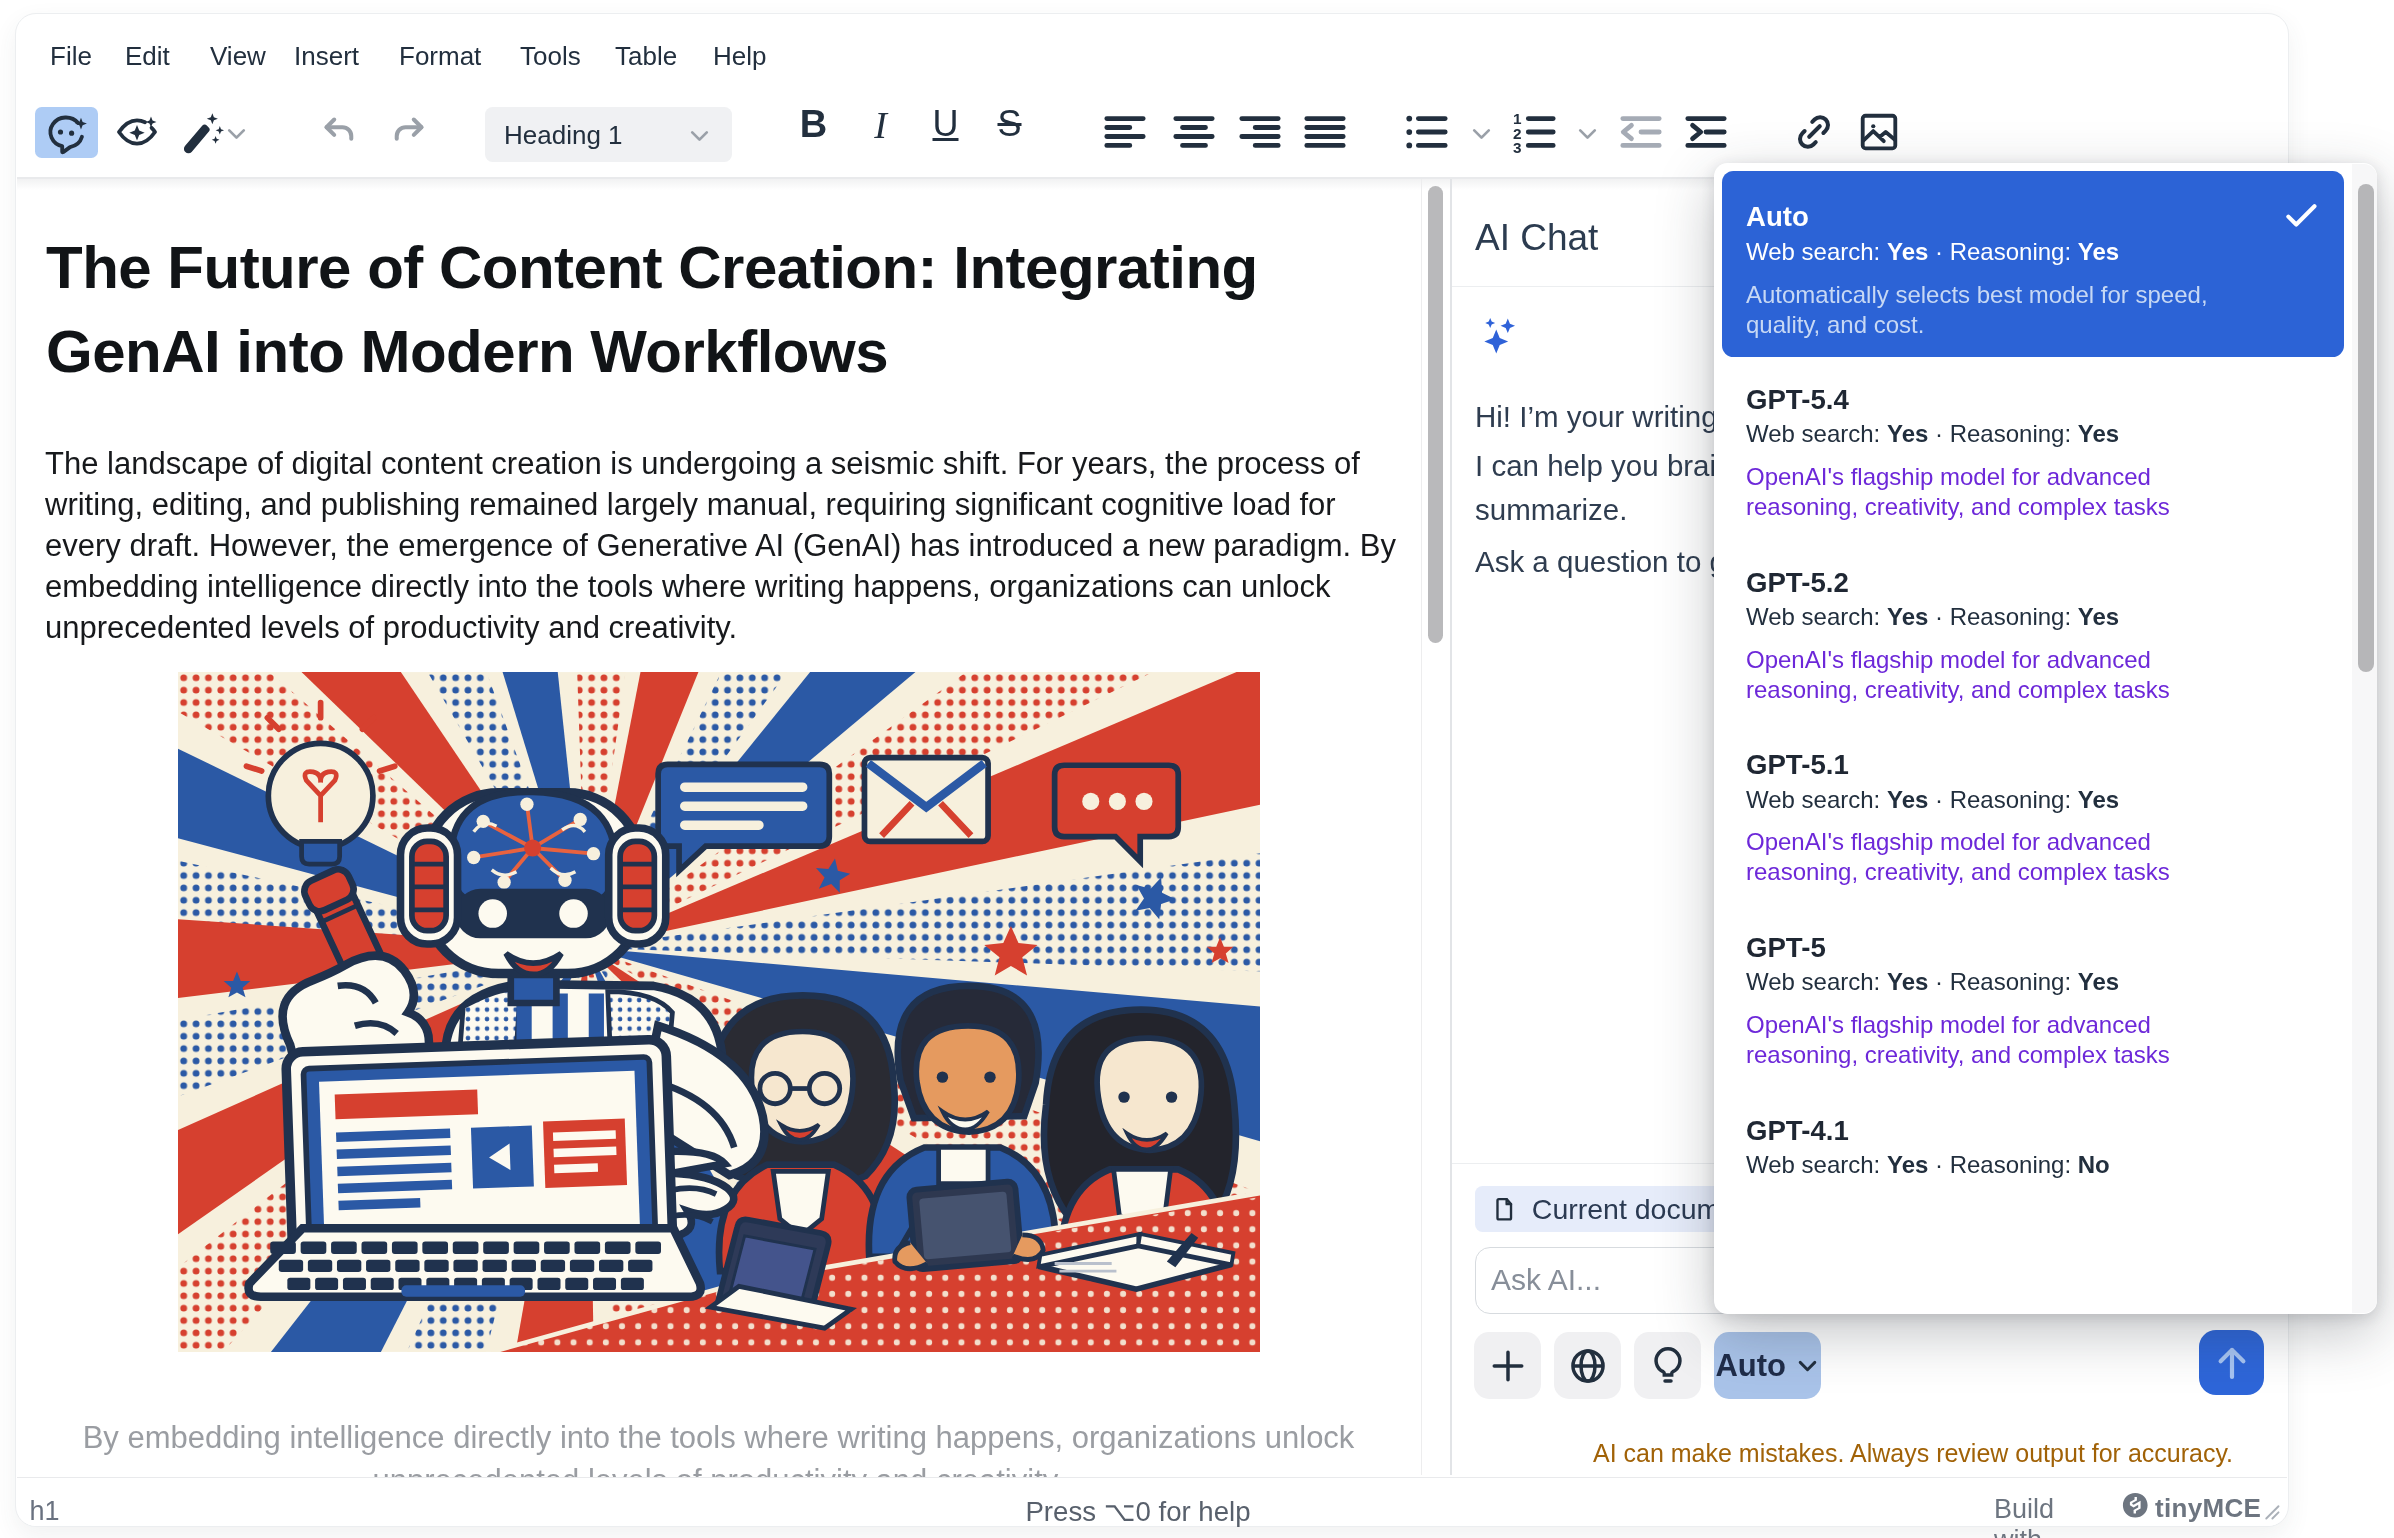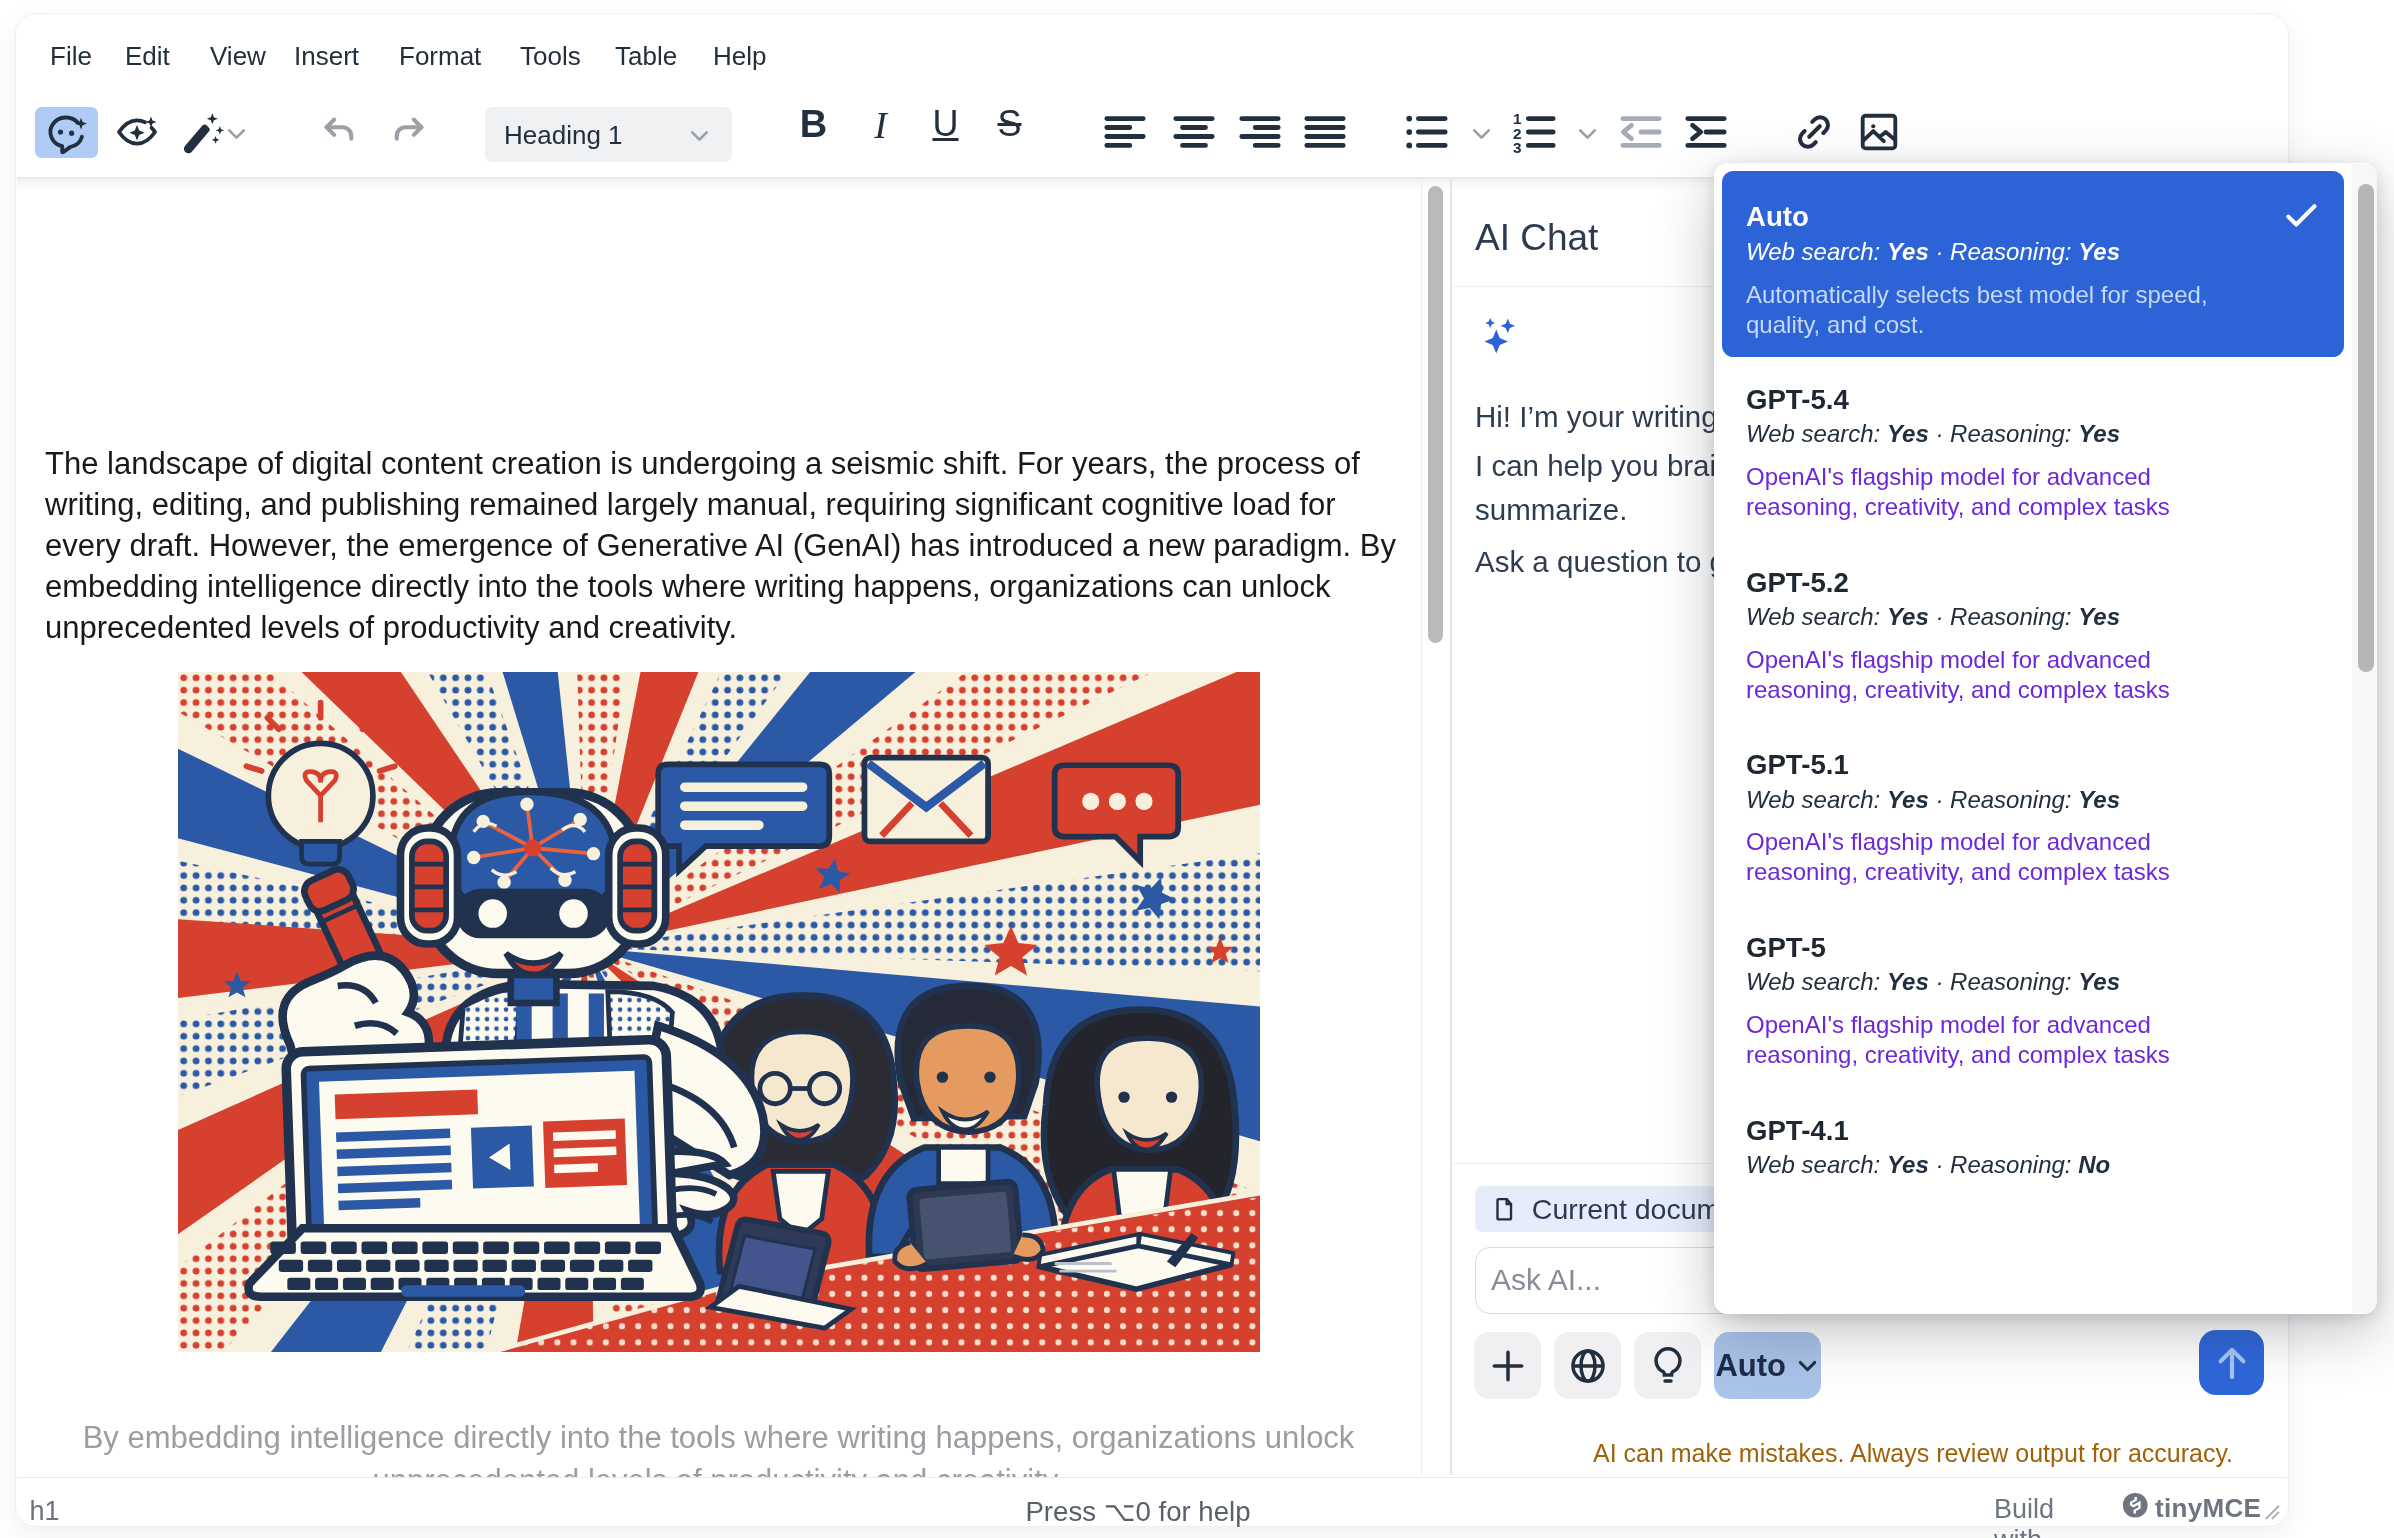--- a/index.html
+++ b/index.html
@@ -39,21 +39,21 @@
 
 #statusbar { position:absolute; left:17px; top:1477px; width:2270px; height:49px; border-top:1.9px solid #e9eaec; background:#fff; border-radius:0 0 19px 19px; }
 #sb-h1 { position:absolute; left:29.5px; top:1496px; font-size:27px; color:#6a7280; }
 #sb-help { position:absolute; left:948px; top:1495px; width:380px; text-align:center; font-size:27.6px; color:#58606c; }
 #sb-brand { position:absolute; left:1994px; top:1494px; font-size:27px; color:#6d7580; }
 
 #dropdown { position:absolute; left:1714px; top:163px; width:663px; height:1151px;
   background:#fff; border-radius:13.3px; box-shadow:0 19px 57px rgba(40,45,55,0.28), 0 3.8px 13.3px rgba(40,45,55,0.14); }
 #dd-auto { position:absolute; left:1722px; top:171px; width:622px; height:186px; background:#2c63d6; border-radius:11.4px; }
 .dd-title { position:absolute; left:1746px; font-size:27.6px; font-weight:bold; color:#1f2733; white-space:nowrap; line-height:27.6px;}
-.dd-meta { position:absolute; left:1746px; font-size:24px; color:#222f3e; white-space:nowrap; line-height:25px;font-style:italic;}
+.dd-meta { position:absolute; left:1746px; font-size:24px; color:#222f3e; white-space:nowrap; line-height:25px;}
 .dd-desc { position:absolute; left:1746px; font-size:24px; line-height:29.5px; color:#6d28d9; white-space:nowrap; }
 #dd-sb { position:absolute; left:2358px; top:184px; width:16px; height:488px; background:#b6b6b8; border-radius:8.6px; }
 #dd-sbtrack { position:absolute; left:2352px; top:164px; width:25px; height:1149px; background:#f7f7f8; border-radius:0 13.3px 13.3px 0; }
 </style>
 </head>
 <body>
 <div id="page">
   <div id="shell"></div>
 
   <div class="menu" style="left:50px;">File</div>
@@ -152,20 +152,21 @@
     <path d="M12.9 17.3l-1.2 1.2a4.1 4.1 0 0 1 -5.8 -5.8l1.2-1.2"></path>
   </svg>
   <svg class="abs" style="left:1856px;top:109px;" width="46" height="46" viewBox="0 0 24 24" fill="none" stroke="#222f3e" stroke-width="2" stroke-linecap="round" stroke-linejoin="round">
     <rect x="3.5" y="3.5" width="17" height="17" rx="1.5"></rect>
     <circle cx="9" cy="9" r="1.1" fill="#222f3e" stroke="none"></circle>
     <path d="M3.8 16.5 L9 11.5 L14.5 16.8 M12.5 14.5 L15.5 12 L20.3 16"></path>
   </svg>
 
   <div id="tb-divider"></div>
 
+  <div id="doc-h1">The Future of Content Creation: Integrating<br>GenAI into Modern Workflows</div>
   <div id="doc-p">The landscape of digital content creation is undergoing a seismic shift. For years, the process of<br>writing, editing, and publishing remained largely manual, requiring significant cognitive load for<br>every draft. However, the emergence of Generative AI (GenAI) has introduced a new paradigm. By<br>embedding intelligence directly into the tools where writing happens, organizations can unlock<br>unprecedented levels of productivity and creativity.</div>
 
   <svg class="abs" style="left:178px;top:672px;" width="1082" height="680" viewBox="0 0 1138 715">
 <defs>
 <pattern id="rd" patternUnits="userSpaceOnUse" width="13" height="13">
           <rect width="13" height="13" fill="#f7f0dd"></rect>
           <circle cx="6" cy="6" r="3.6" fill="#d6402f"></circle>
         </pattern>
 <pattern id="bd" patternUnits="userSpaceOnUse" width="13" height="13">
           <rect width="13" height="13" fill="#f7f0dd"></rect>

